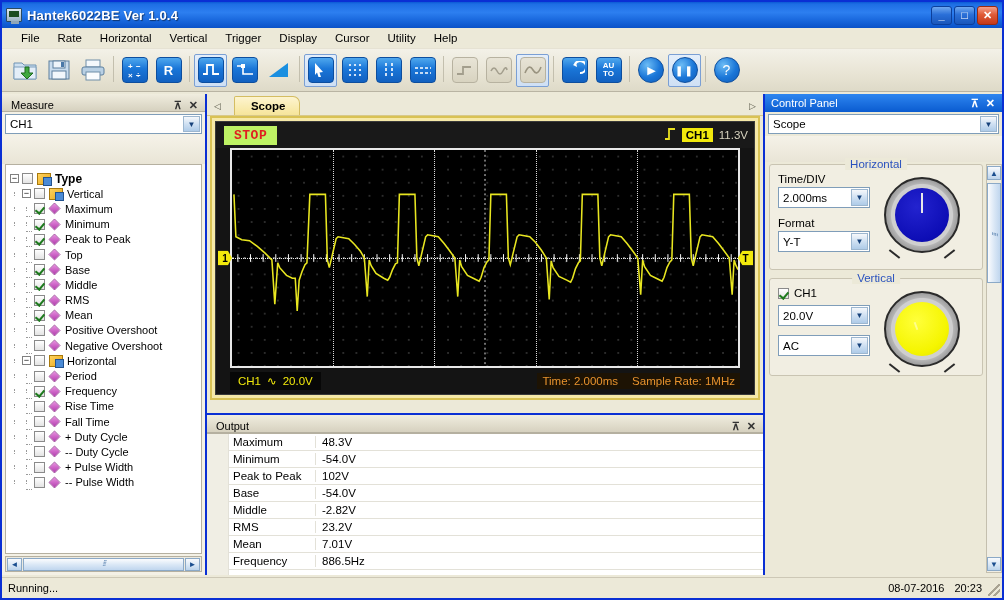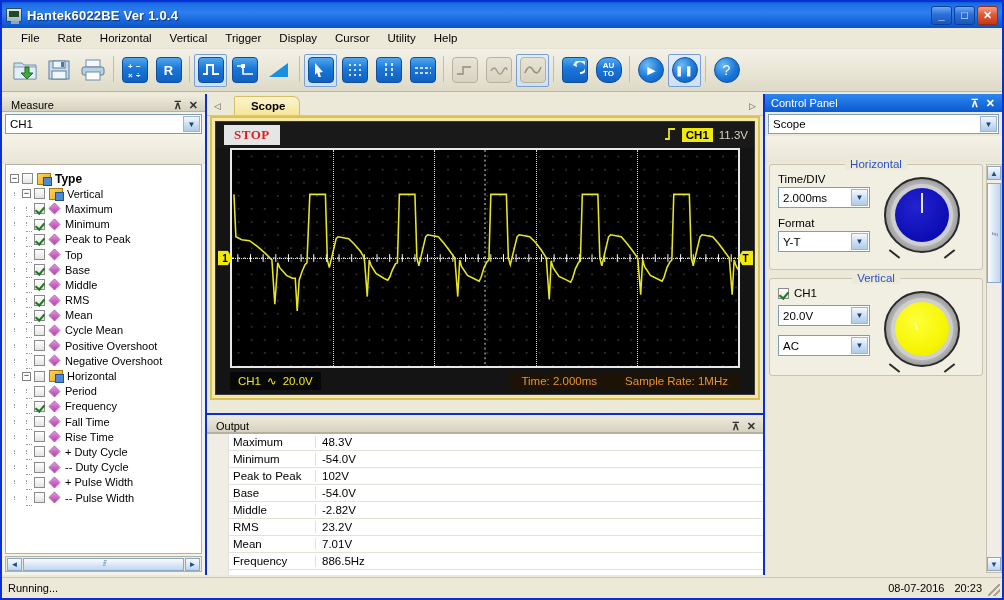--- a/index.html
+++ b/index.html
@@ -293,26 +293,26 @@
     min-height: 0;
   }
   .scope-top {
     height: 26px;
     display: flex; align-items: center;
     padding: 0 6px 0 8px;
     background: #191919;
     flex: 0 0 26px;
   }
   .stop-box {
-    background: #e5e5e5;
+    background: #bef264;
     color: #e02020;
     font-size: 13px; font-weight: bold;
     padding: 2px 10px;
     letter-spacing: .5px;
-    font-family: Liberation Serif, serif;
+    font-family: Liberation Mono, monospace;
     text-align: center;
   }
   .top-right { margin-left: auto; display: flex; align-items: center; gap: 6px; }
   .trig-glyph { color: #e8e020; font-size: 13px; font-weight: bold; line-height: 1; }
   .ch-badge {
     background: #f2e90c; color: #000;
     font-size: 11.5px; font-weight: bold;
     padding: 1px 4px;
   }
   .volt-text { color: #d8d4c0; font-size: 11.5px; }
@@ -377,22 +377,22 @@
     color: #f2e90c;
     font-size: 11.5px;
     padding: 2px 8px;
     display: flex; align-items: center; gap: 6px;
   }
   .time-info {
     margin-left: auto;
     background: #1d1304;
     color: #e8932e;
     font-size: 11.5px;
-    padding: 2px 12px;
-    display: flex; gap: 28px;
+    padding: 2px 5px;
+    display: flex; gap: 14px;
   }
 
   
   .dock-output {
     height: 162px; flex: 0 0 162px;
     background: #f4f1e6;
     border-top: 2px solid #0a2fd4;
     display: flex; flex-direction: column;
     margin-top: 13px;
   }
@@ -709,21 +709,21 @@
       </div>
     <div class="tb">
       <div class="sq">
         <svg width="20" height="18" viewBox="0 0 20 18">
           <path d="M15 12a6 6 0 10-5-9" fill="none" stroke="#fff" stroke-width="2.2"></path>
           <path d="M11 1l-3 3 4 2z" fill="#fff"></path>
         </svg>
       </div>
     </div>
     <div class="tb">
-      <div class="sq" style="font-size:8px;line-height:8px;text-align:center;border-radius:11px;">
+      <div class="sq" style="font-size:8px;line-height:8px;text-align:center;">
         <span>AU<br>TO</span>
       </div>
     </div>
     <div class="tb-sep">
         <i></i>
       </div>
     <div class="tb">
       <div class="circ">
           <span style="font-size:11px;margin-left:2px;">▶</span>
         </div>
@@ -828,27 +828,20 @@
             <span class="dots branch"></span>
             <span class="cbx on"></span>
             <span class="ico-diamond"></span>
             <span class="tlabel">Mean</span>
           </div>
           <div class="trow">
             <span class="dots"></span>
             <span class="dots branch"></span>
             <span class="cbx"></span>
             <span class="ico-diamond"></span>
-            <span class="tlabel">Cycle Mean</span>
-          </div>
-          <div class="trow">
-            <span class="dots"></span>
-            <span class="dots branch"></span>
-            <span class="cbx"></span>
-            <span class="ico-diamond"></span>
             <span class="tlabel">Positive Overshoot</span>
           </div>
           <div class="trow">
             <span class="dots"></span>
             <span class="dots branch"></span>
             <span class="cbx"></span>
             <span class="ico-diamond"></span>
             <span class="tlabel">Negative Overshoot</span>
           </div>
           <div class="trow">
@@ -870,28 +863,28 @@
             <span class="dots branch"></span>
             <span class="cbx on"></span>
             <span class="ico-diamond"></span>
             <span class="tlabel">Frequency</span>
           </div>
           <div class="trow">
             <span class="dots"></span>
             <span class="dots branch"></span>
             <span class="cbx"></span>
             <span class="ico-diamond"></span>
+            <span class="tlabel">Rise Time</span>
+          </div>
+          <div class="trow">
+            <span class="dots"></span>
+            <span class="dots branch"></span>
+            <span class="cbx"></span>
+            <span class="ico-diamond"></span>
             <span class="tlabel">Fall Time</span>
-          </div>
-          <div class="trow">
-            <span class="dots"></span>
-            <span class="dots branch"></span>
-            <span class="cbx"></span>
-            <span class="ico-diamond"></span>
-            <span class="tlabel">Rise Time</span>
           </div>
           <div class="trow">
             <span class="dots"></span>
             <span class="dots branch"></span>
             <span class="cbx"></span>
             <span class="ico-diamond"></span>
             <span class="tlabel">+ Duty Cycle</span>
           </div>
           <div class="trow">
             <span class="dots"></span>

